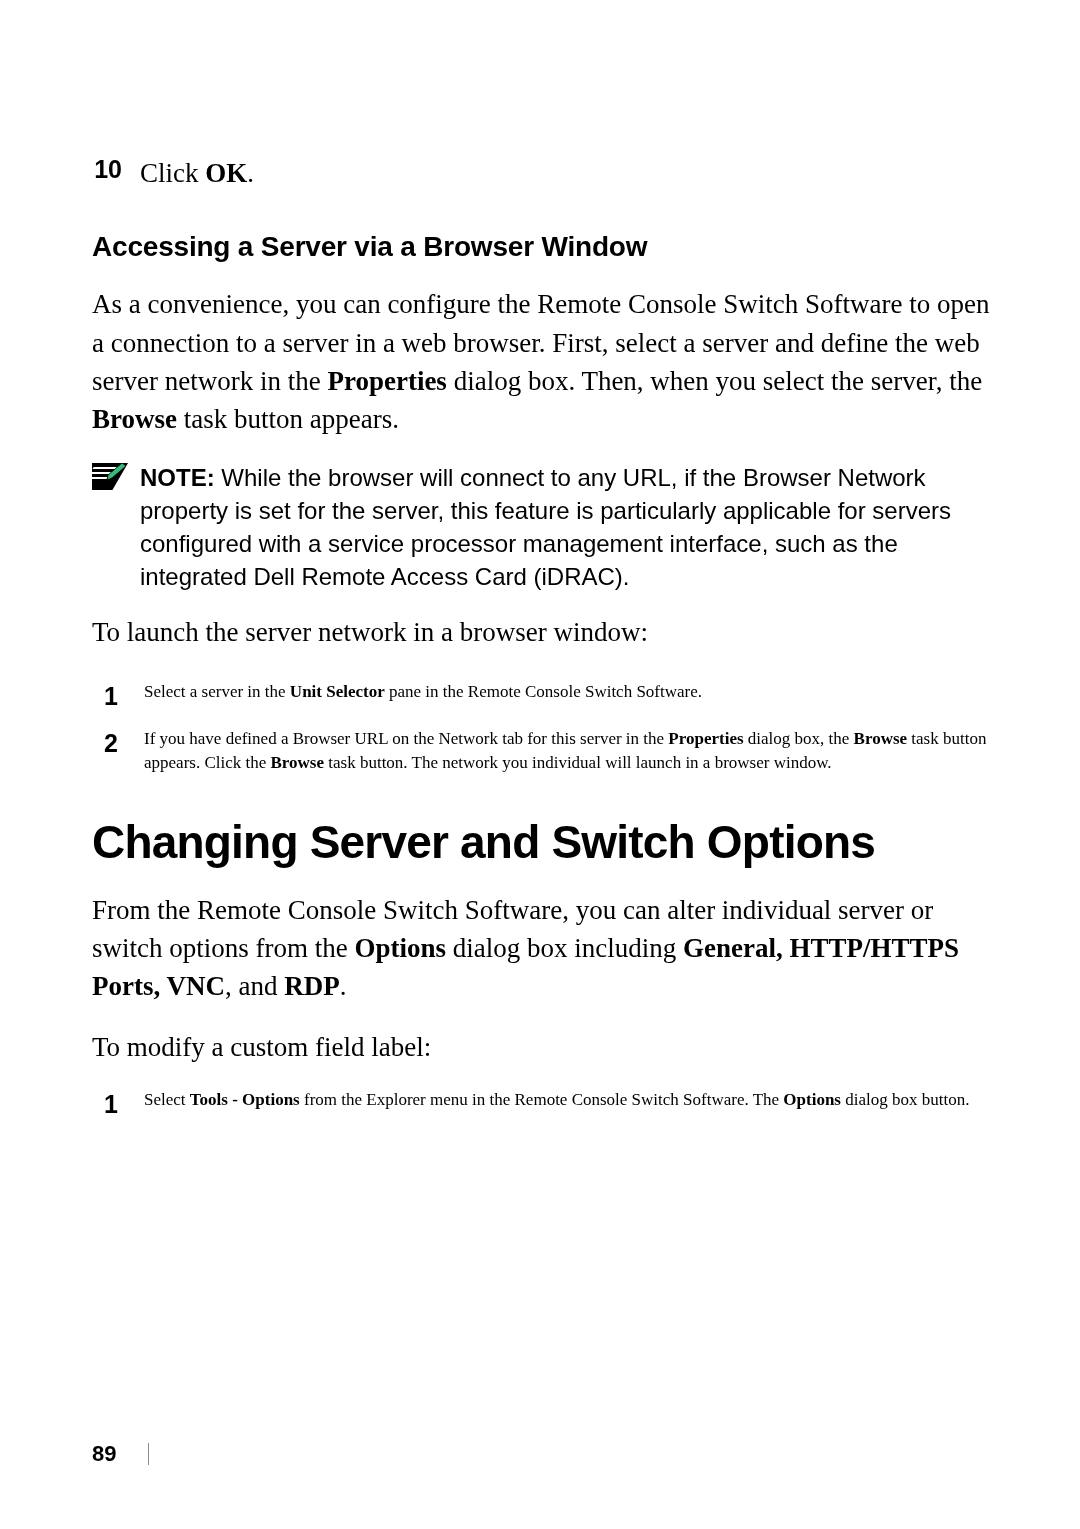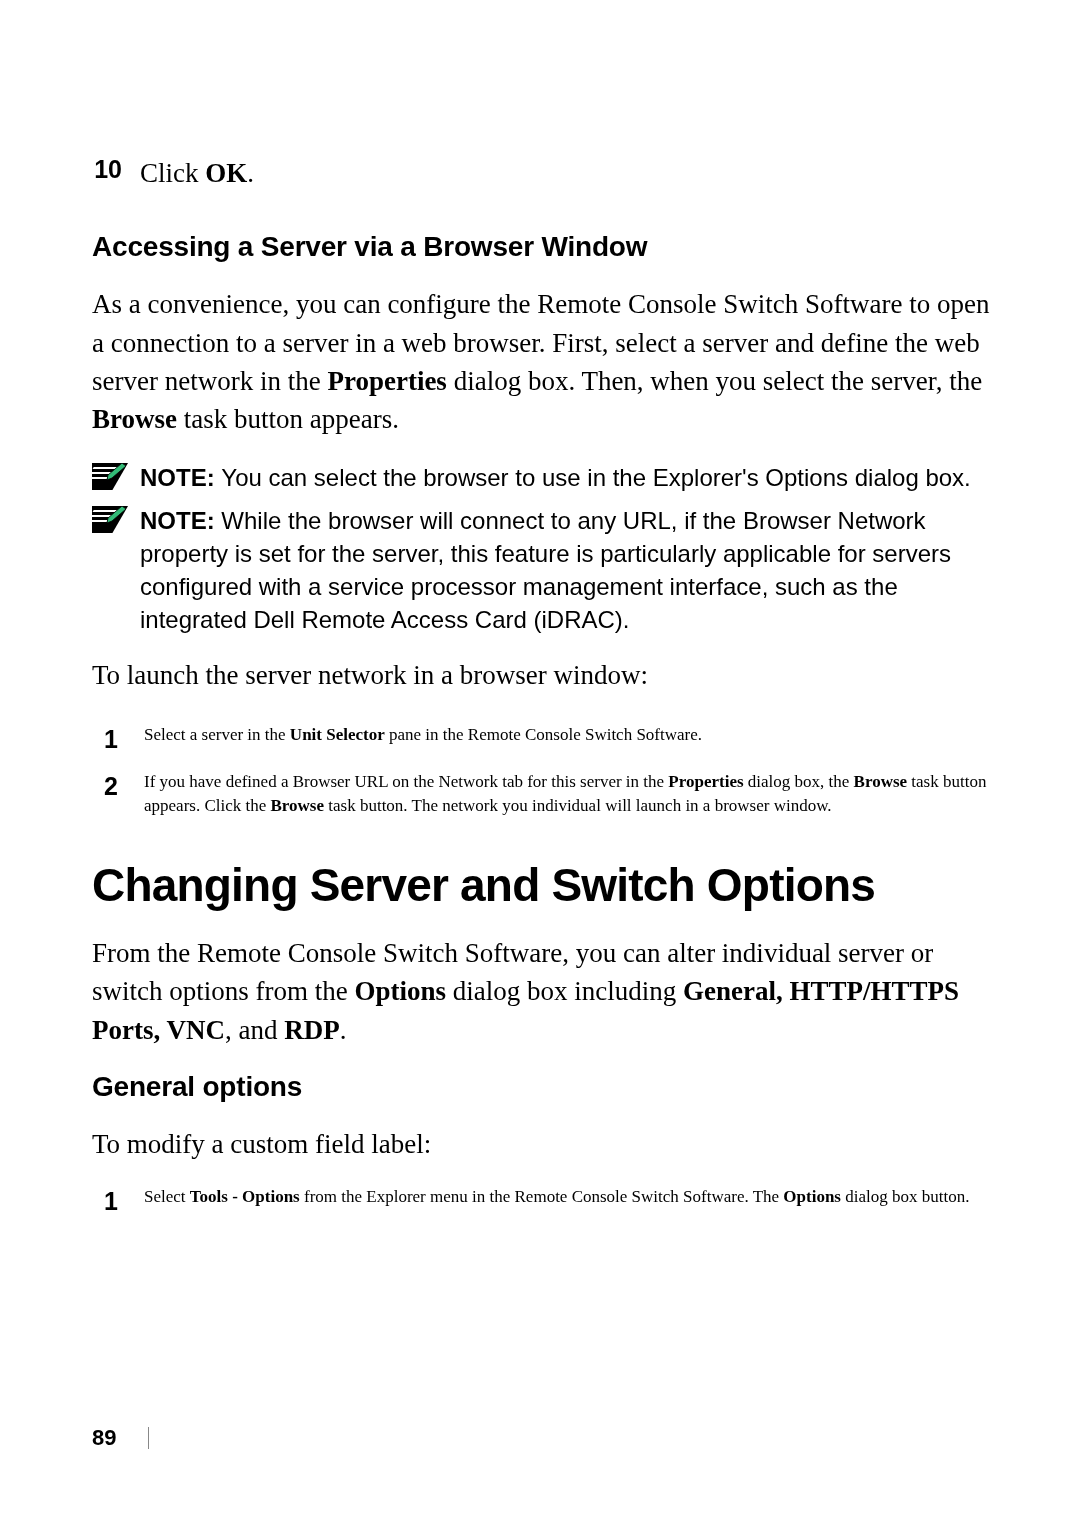--- a/index.html
+++ b/index.html
@@ -88,21 +88,21 @@
   .h1 {
     font-weight: 700;
     font-size: 46px;
     margin-top: 40px;
     margin-bottom: 22px;
     letter-spacing: -0.8px;
   }
 
   .footer {
     position: absolute;
-    bottom: 78px;
+    bottom: 62px;
     left: 92px;
     display: flex;
     align-items: center;
     font-size: 22px;
   }
   .page-num { font-weight: 700; margin-right: 32px; }
   .footer-sep {
     width: 1px;
     height: 22px;
     background: #888;
@@ -121,32 +121,20 @@
       <span>Click </span><span class="bold">OK</span><span>.</span>
     </div>
   </div>
 
   <div class="h3 sans-cond">Accessing a Server via a Browser Window</div>
 
   <div class="para">
     <span>As a convenience, you can configure the Remote Console Switch Software to open a connection to a server in a web browser. First, select a server and define the web server network in the </span><span class="bold">Properties</span><span> dialog box. Then, when you select the server, the </span><span class="bold">Browse</span><span> task button appears.</span>
   </div>
 
-  <div class="note-row">
-    <svg class="note-icon" viewBox="0 0 36 27">
-      <rect x="0" y="0" width="36" height="27" fill="#000" transform="skewX(-30)"></rect>
-      <line x1="4" y1="5" x2="28" y2="5" stroke="#fff" stroke-width="2" transform="skewX(-30)"></line>
-      <line x1="4" y1="10" x2="28" y2="10" stroke="#fff" stroke-width="2" transform="skewX(-30)"></line>
-      <line x1="4" y1="15" x2="24" y2="15" stroke="#fff" stroke-width="2" transform="skewX(-30)"></line>
-      <path d="M16 12 L30 0 L34 3 L20 15 L15 17 Z" fill="#3b7" stroke="#000" stroke-width="0.8"></path>
-    </svg>
-    <div class="note-text sans">
-      <span class="note-label">NOTE: </span><span>You can select the browser to use in the Explorer's Options dialog box.</span>
-    </div>
-  </div>
 
   <div class="note-row">
     <svg class="note-icon" viewBox="0 0 36 27">
       <rect x="0" y="0" width="36" height="27" fill="#000" transform="skewX(-30)"></rect>
       <line x1="4" y1="5" x2="28" y2="5" stroke="#fff" stroke-width="2" transform="skewX(-30)"></line>
       <line x1="4" y1="10" x2="28" y2="10" stroke="#fff" stroke-width="2" transform="skewX(-30)"></line>
       <line x1="4" y1="15" x2="24" y2="15" stroke="#fff" stroke-width="2" transform="skewX(-30)"></line>
       <path d="M16 12 L30 0 L34 3 L20 15 L15 17 Z" fill="#3b7" stroke="#000" stroke-width="0.8"></path>
     </svg>
     <div class="note-text sans">
@@ -169,21 +157,20 @@
       <span>If you have defined a Browser URL on the Network tab for this server in the </span><span class="bold">Properties</span><span> dialog box, the </span><span class="bold">Browse</span><span> task button appears. Click the </span><span class="bold">Browse</span><span> task button. The network you individual will launch in a browser window.</span>
     </div>
   </div>
 
   <div class="h1 sans-cond">Changing Server and Switch Options</div>
 
   <div class="para">
     <span>From the Remote Console Switch Software, you can alter individual server or switch options from the </span><span class="bold">Options</span><span> dialog box including </span><span class="bold">General, HTTP/HTTPS Ports, VNC</span><span>, and </span><span class="bold">RDP</span><span>.</span>
   </div>
 
-  <div class="h3 sans-cond">General options</div>
 
   <div class="para">To modify a custom field label:</div>
 
   <div class="ol-step">
     <div class="ol-num sans">1</div>
     <div class="ol-body">
       <span>Select </span><span class="bold">Tools - Options</span><span> from the Explorer menu in the Remote Console Switch Software. The </span><span class="bold">Options</span><span> dialog box button.</span>
     </div>
   </div>
 

